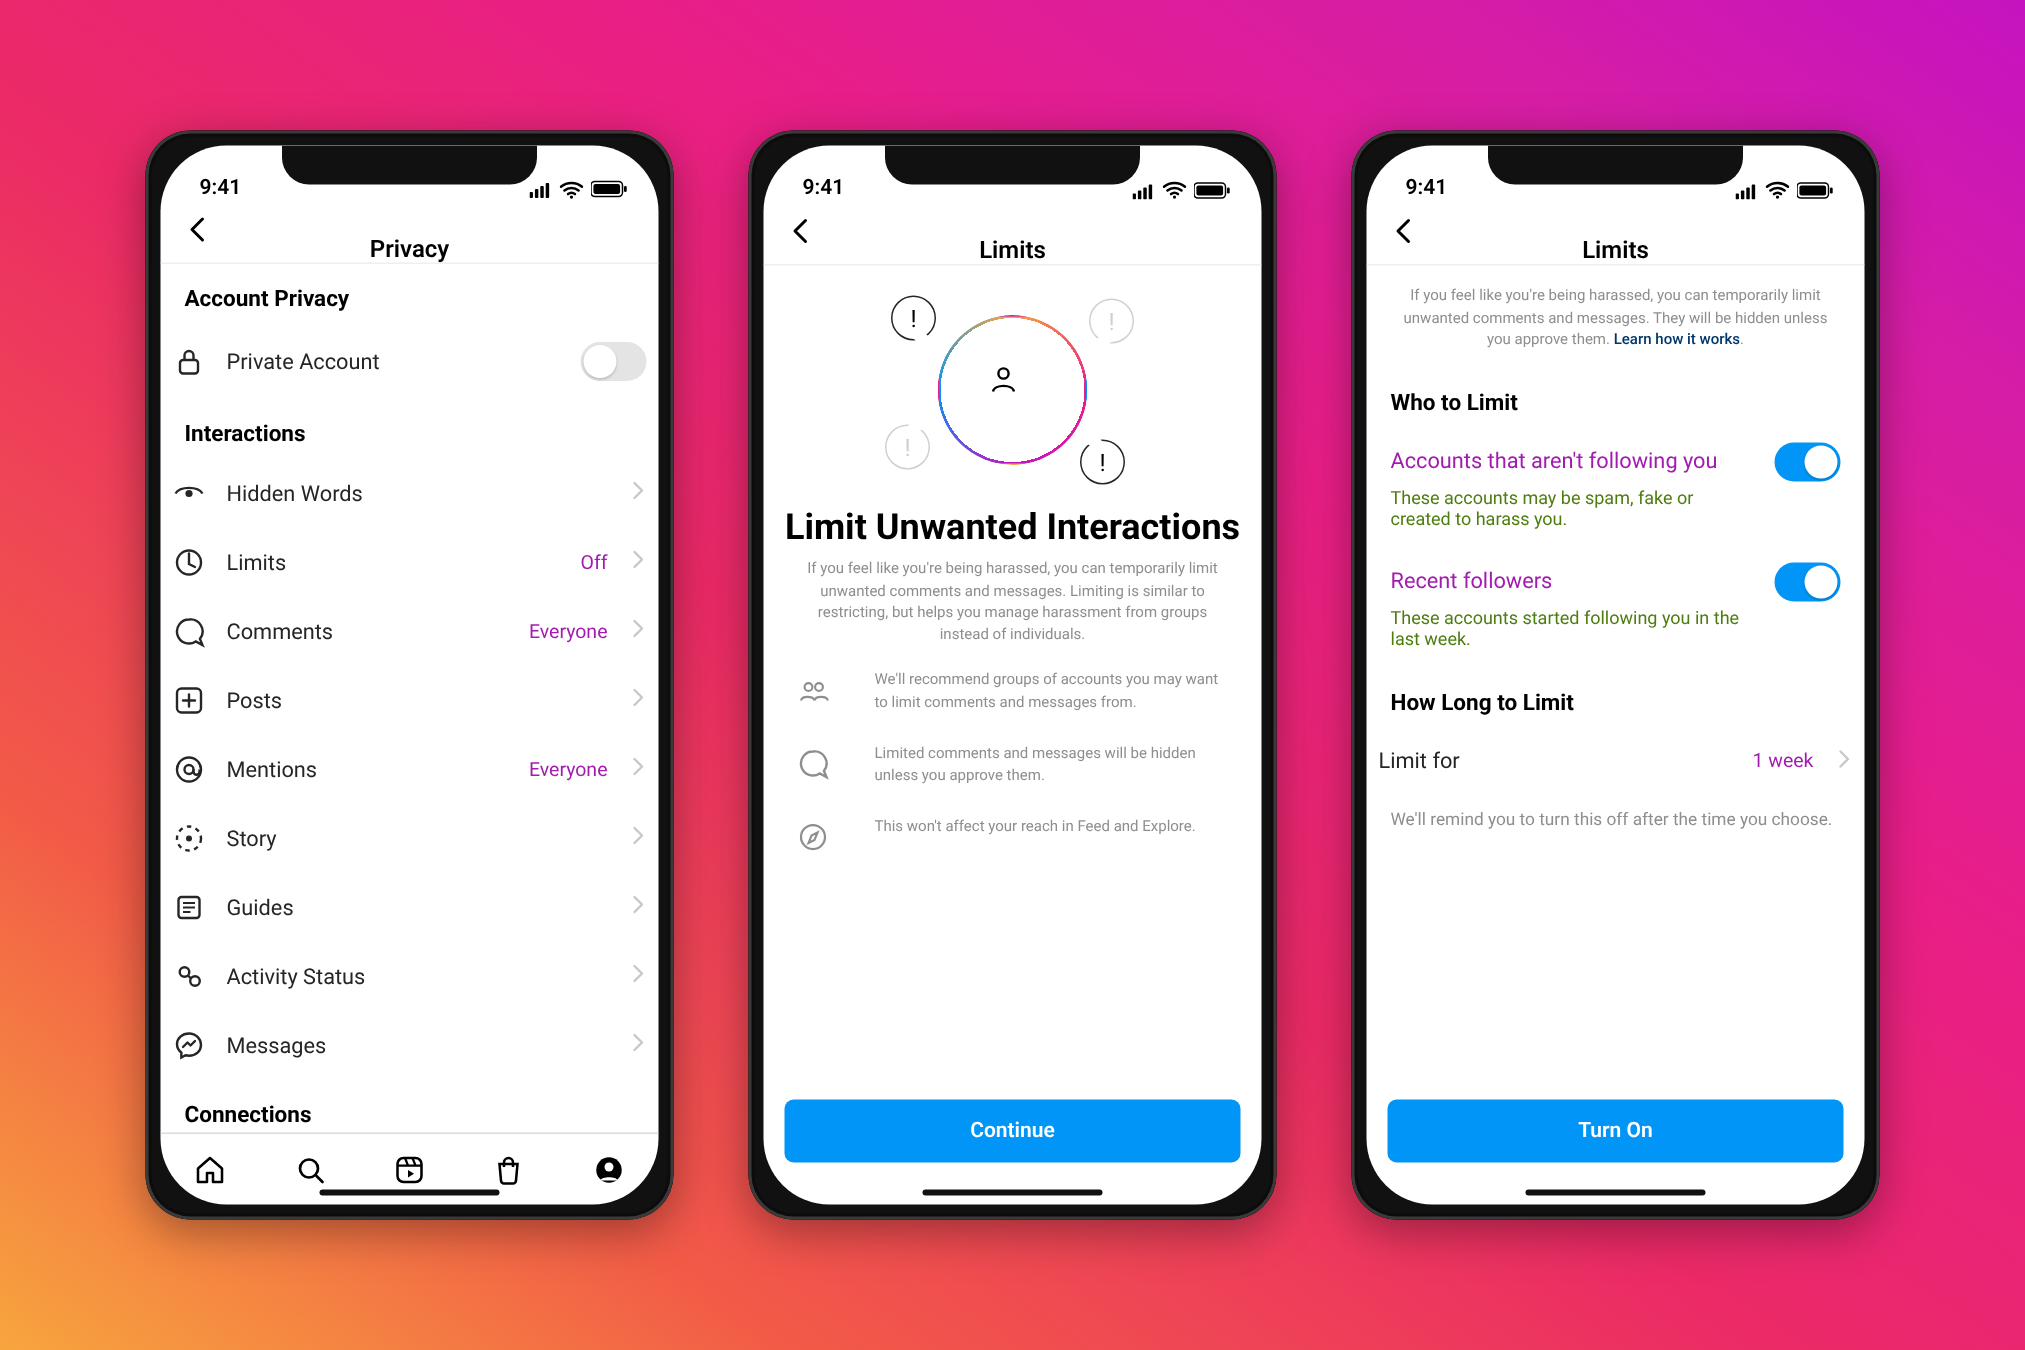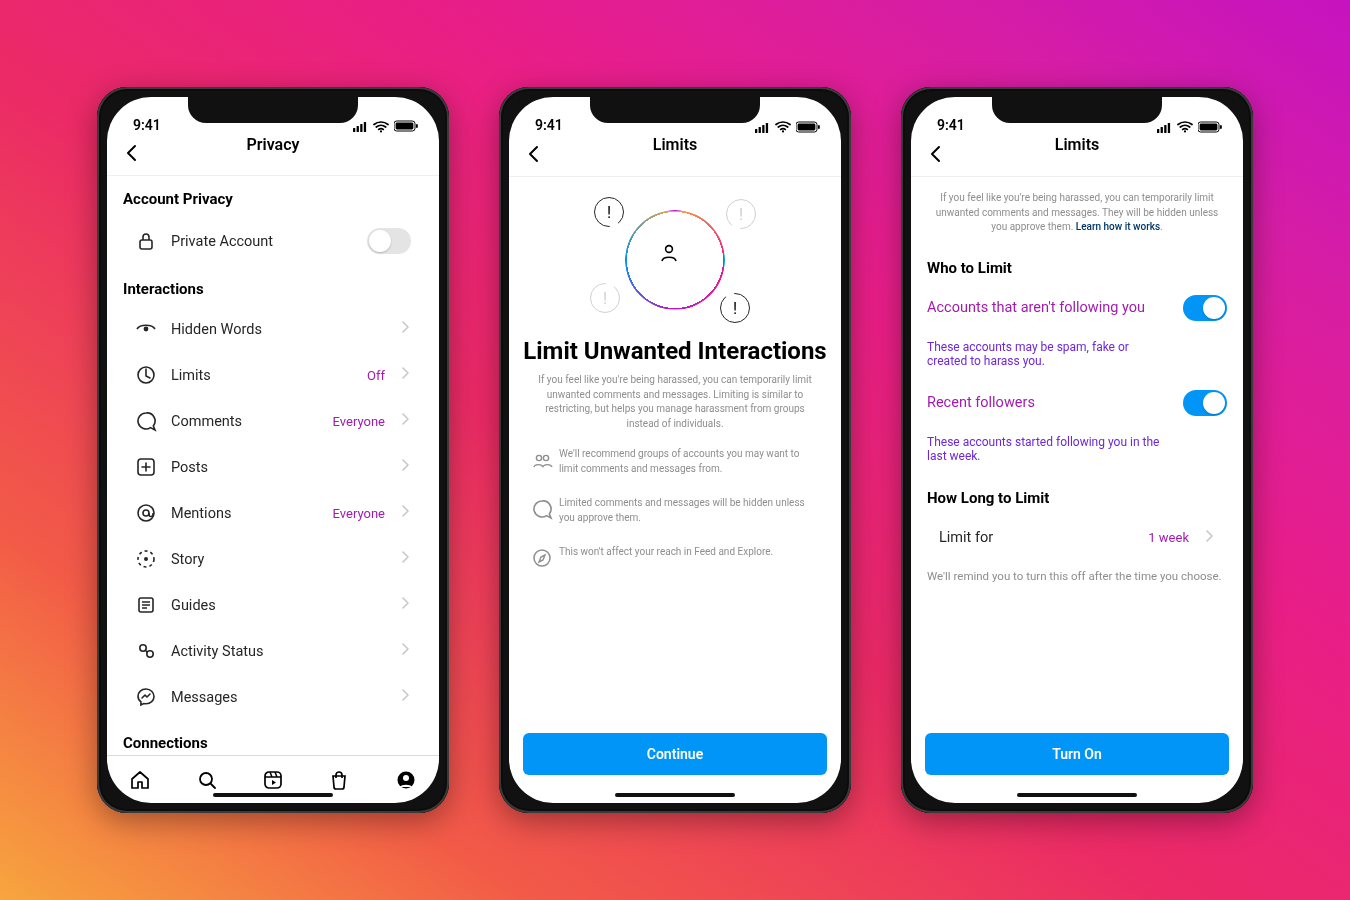--- a/index.html
+++ b/index.html
@@ -18,27 +18,27 @@
     width: 100%; height: 100%; background: #fff; border-radius: 44px; overflow: hidden;
     display: flex; flex-direction: column; position: relative;
   }
   .notch {
     position: absolute; top: 0; left: 50%; transform: translateX(-50%);
     width: 170px; height: 26px; background: #111; border-bottom-left-radius: 18px; border-bottom-right-radius: 18px; z-index: 5;
   }
   .statusbar { height: 38px; display: flex; align-items: flex-end; justify-content: space-between; padding: 0 20px 2px 26px; font-size: 14px; font-weight: 600; }
   .status-icons { display: flex; gap: 5px; align-items: center; }
   .status-icons svg { display: block; }
-  .navbar { height: 42px; display: flex; align-items: flex-start; justify-content: center; position: relative; border-bottom: 1px solid #efefef; }
+  .navbar { height: 42px; display: flex; align-items: flex-end; justify-content: center; position: relative; border-bottom: 1px solid #efefef; }
   .navbar .title { font-size: 16px; font-weight: 600; }
   .navbar .back { position: absolute; left: 14px; top: 50%; transform: translateY(-50%); }
   .content { flex: 1 1 auto; overflow: hidden; }
   .section-header { font-size: 15px; font-weight: 700; padding: 14px 16px 8px; }
   .row {
-    display: flex; align-items: center; gap: 14px; padding: 12px 28px; min-height: 46px;
+    display: flex; align-items: center; gap: 14px; padding: 12px 8px; min-height: 46px;
   }
   .row .icon { width: 22px; height: 22px; flex: 0 0 22px; display:flex; align-items:center; justify-content:center; color:#262626; }
   .row .label { flex: 1 1 auto; font-size: 14.5px; color: #262626; }
   .row .value { font-size: 13px; color: #a21caf; text-align: right; }
   .row .chev { color: #c7c7cc; flex: 0 0 10px; }
   .toggle { width: 44px; height: 26px; border-radius: 13px; background: #e4e4e4; position: relative; }
   .toggle.on { background: #0095f6; }
   .toggle::after { content:""; position:absolute; width:22px; height:22px; background:#fff; border-radius:50%; top:2px; left:2px; box-shadow: 0 1px 2px rgba(0,0,0,.2); }
   .toggle.on::after { left: 20px; }
   .tabbar { height: 48px; border-top: 1px solid #dbdbdb; display:flex; align-items:center; justify-content:space-around; }
@@ -61,29 +61,29 @@
   .bubble { position:absolute; width:30px; height:30px; border-radius:50%;
     display:flex; align-items:center; justify-content:center; background:#fff; border:1.5px solid #262626; }
   .bubble.faded { border-color:#d0d0d0; color:#d0d0d0; }
   .bubble::after { content:""; position:absolute; width:8px; height:8px; background:#fff; border-right:1.5px solid inherit; border-bottom:1.5px solid inherit; transform: rotate(45deg); }
   .b1 { top: 2px; left: 24px; } .b1::after{ bottom:-4px; right:4px; border-color:#262626;}
   .b2 { top: 4px; right: 24px; } .b2::after{ bottom:-4px; left:4px; border-color:#d0d0d0;}
   .b3 { bottom: 12px; left: 20px; } .b3::after{ top:-4px; right:4px; border-color:#d0d0d0;}
   .b4 { bottom: 2px; right: 30px; } .b4::after{ top:-4px; left:4px; border-color:#262626;}
   .hero h1 { font-size: 24px; font-weight: 700; margin-top: 12px; text-align:center; }
   .hero p, .info-row p, .intro { font-size: 10px; line-height: 1.45; color: #8e8e8e; text-align:center; padding: 8px 24px 0; }
-  .info-row { display:flex; gap: 6px; padding: 10px 22px; align-items:flex-start; }
+  .info-row { display:flex; gap: 30px; padding: 10px 22px; align-items:flex-start; }
   .info-row .ii { flex:0 0 22px; color:#8e8e8e; margin-top:2px; }
   .info-row p { text-align:left; padding: 0; }
   
   .intro { padding: 14px 22px 10px; }
   .intro a { color: #00376b; text-decoration: none; font-weight:500; }
   .opt { padding: 10px 16px 12px; }
   .opt .t { font-size: 14.5px; color:#a21caf; display:flex; justify-content:space-between; align-items:center; }
-  .opt .d { font-size: 12px; color:#6d28d9; margin-top: 19px; padding-right: 60px; }
+  .opt .d { font-size: 12px; color:#4d7c0f; margin-top: 4px; padding-right: 60px; }
   .hint { font-size: 11.5px; color:#8e8e8e; padding: 8px 16px; }
   .spacer { flex:1 1 auto; }
 </style>
 </head>
 <body>
 
 <svg width="0" height="0" style="position:absolute">
   <defs>
     <g id="chev-left">
         <path d="M14 4 L7 11 L14 18" fill="none" stroke="currentColor" stroke-width="2" stroke-linecap="round" stroke-linejoin="round"></path>

